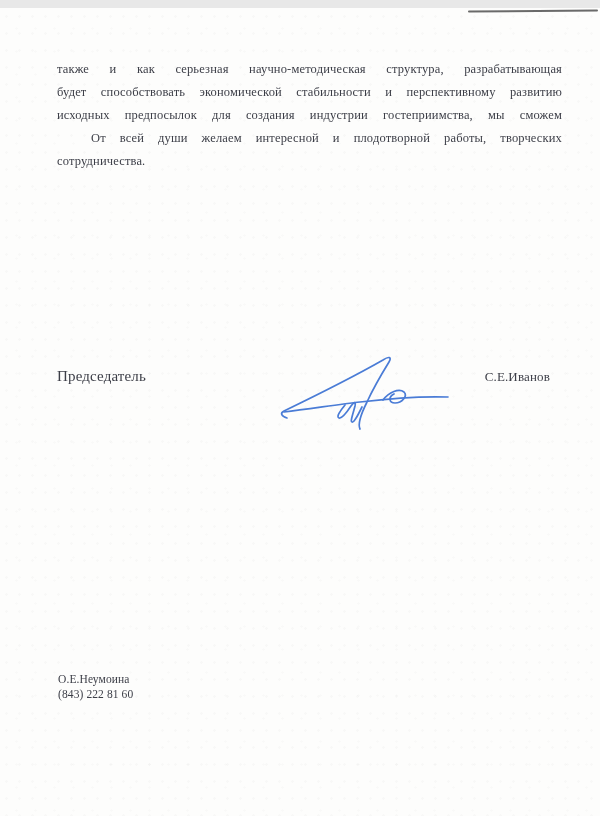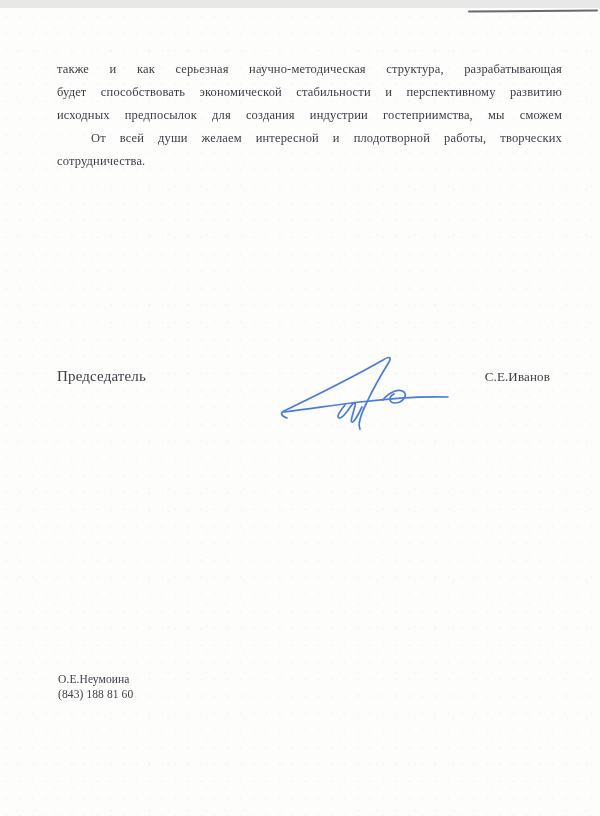--- a/index.html
+++ b/index.html
@@ -69,16 +69,16 @@
 
   <svg class="sig" viewBox="270 335 190 95" xmlns="http://www.w3.org/2000/svg" aria-hidden="true">
     <path d="M 287 410 C 281 408 280 405 284 403 C 315 388 355 368 383 352 C 389 348 392 349 389 354 C 381 367 373 381 367 394 C 362 404 357 415 360 421"></path>
     <path d="M 284 404 C 310 401 340 396 360 394 C 385 391 420 388 448 389"></path>
     <path d="M 345 397 C 340 403 336 409 339 410 C 342 411 347 404 351 398 C 354 394 356 393 355 398 C 353 406 350 414 352 414 C 354 415 358 407 362 399"></path>
     <path d="M 383 392 C 389 384 399 380 404 384 C 408 388 402 395 395 395 C 389 395 388 389 394 386"></path>
   </svg>
 
   <div class="contact">
     <div>О.Е.Неумоина</div>
-    <div>(843) 188 81 60</div>
+    <div>(843) 222 81 60</div>
   </div>
 
 </div>
 
 </body></html>

